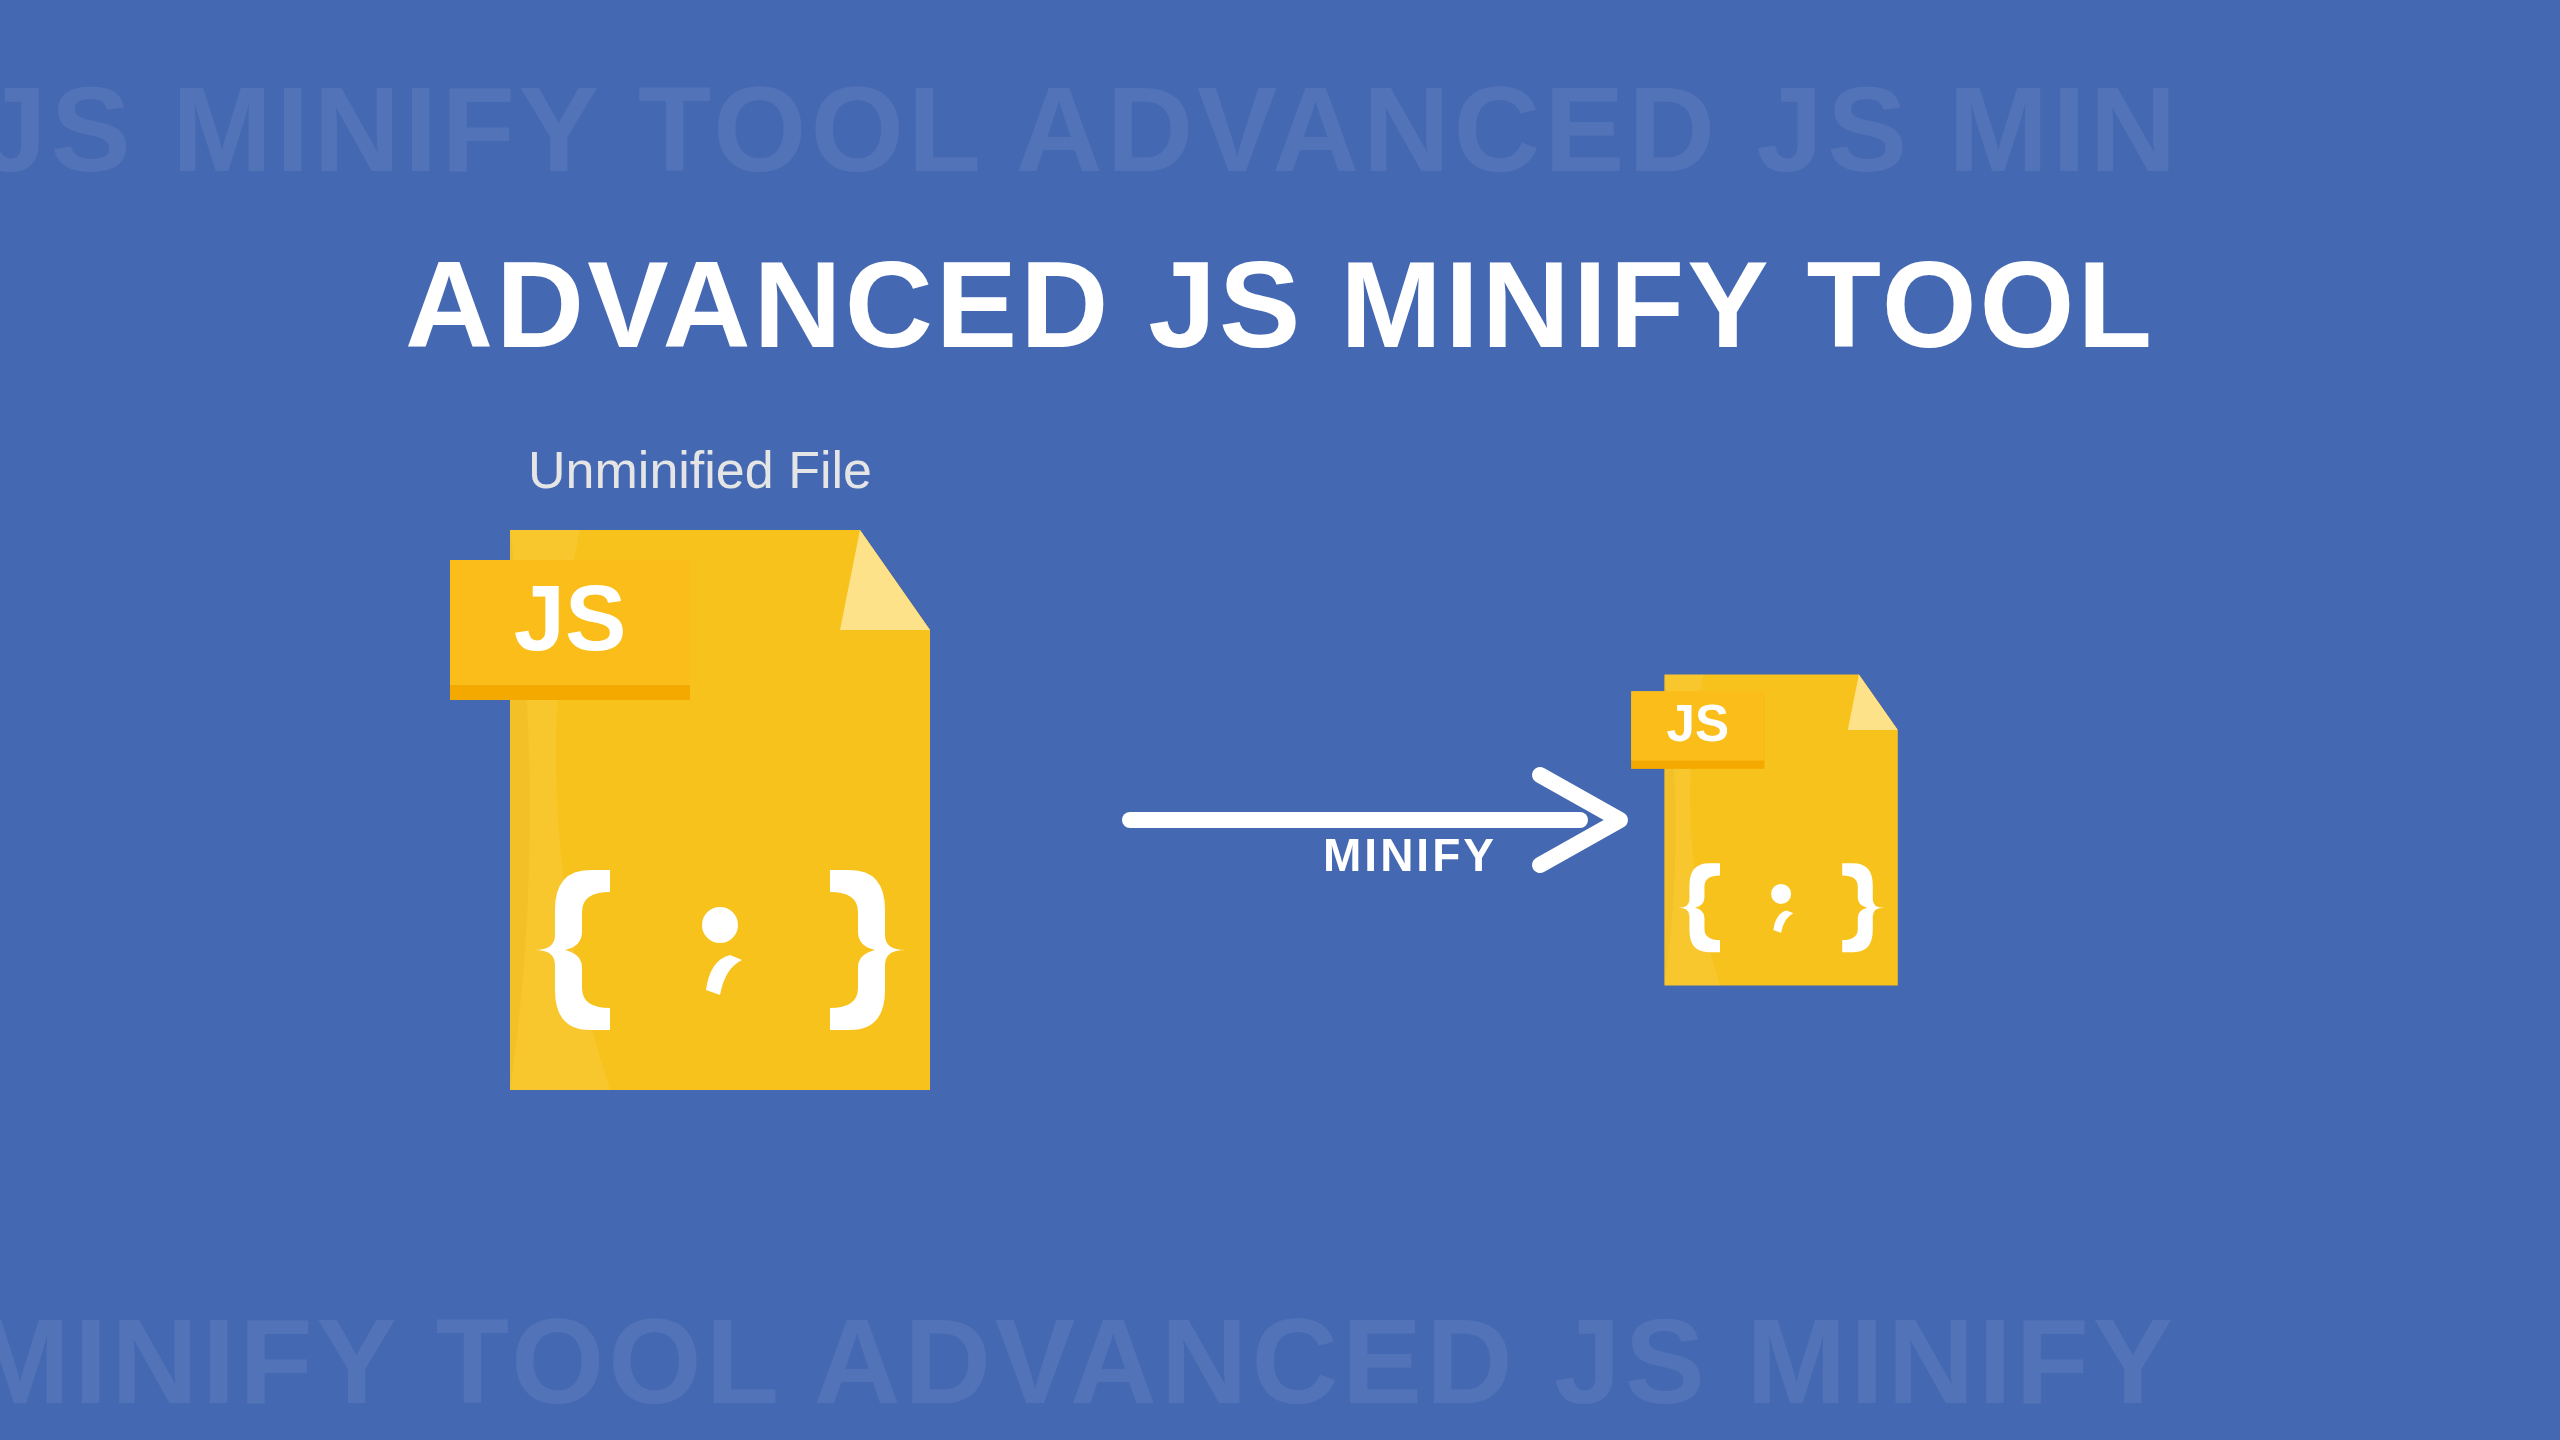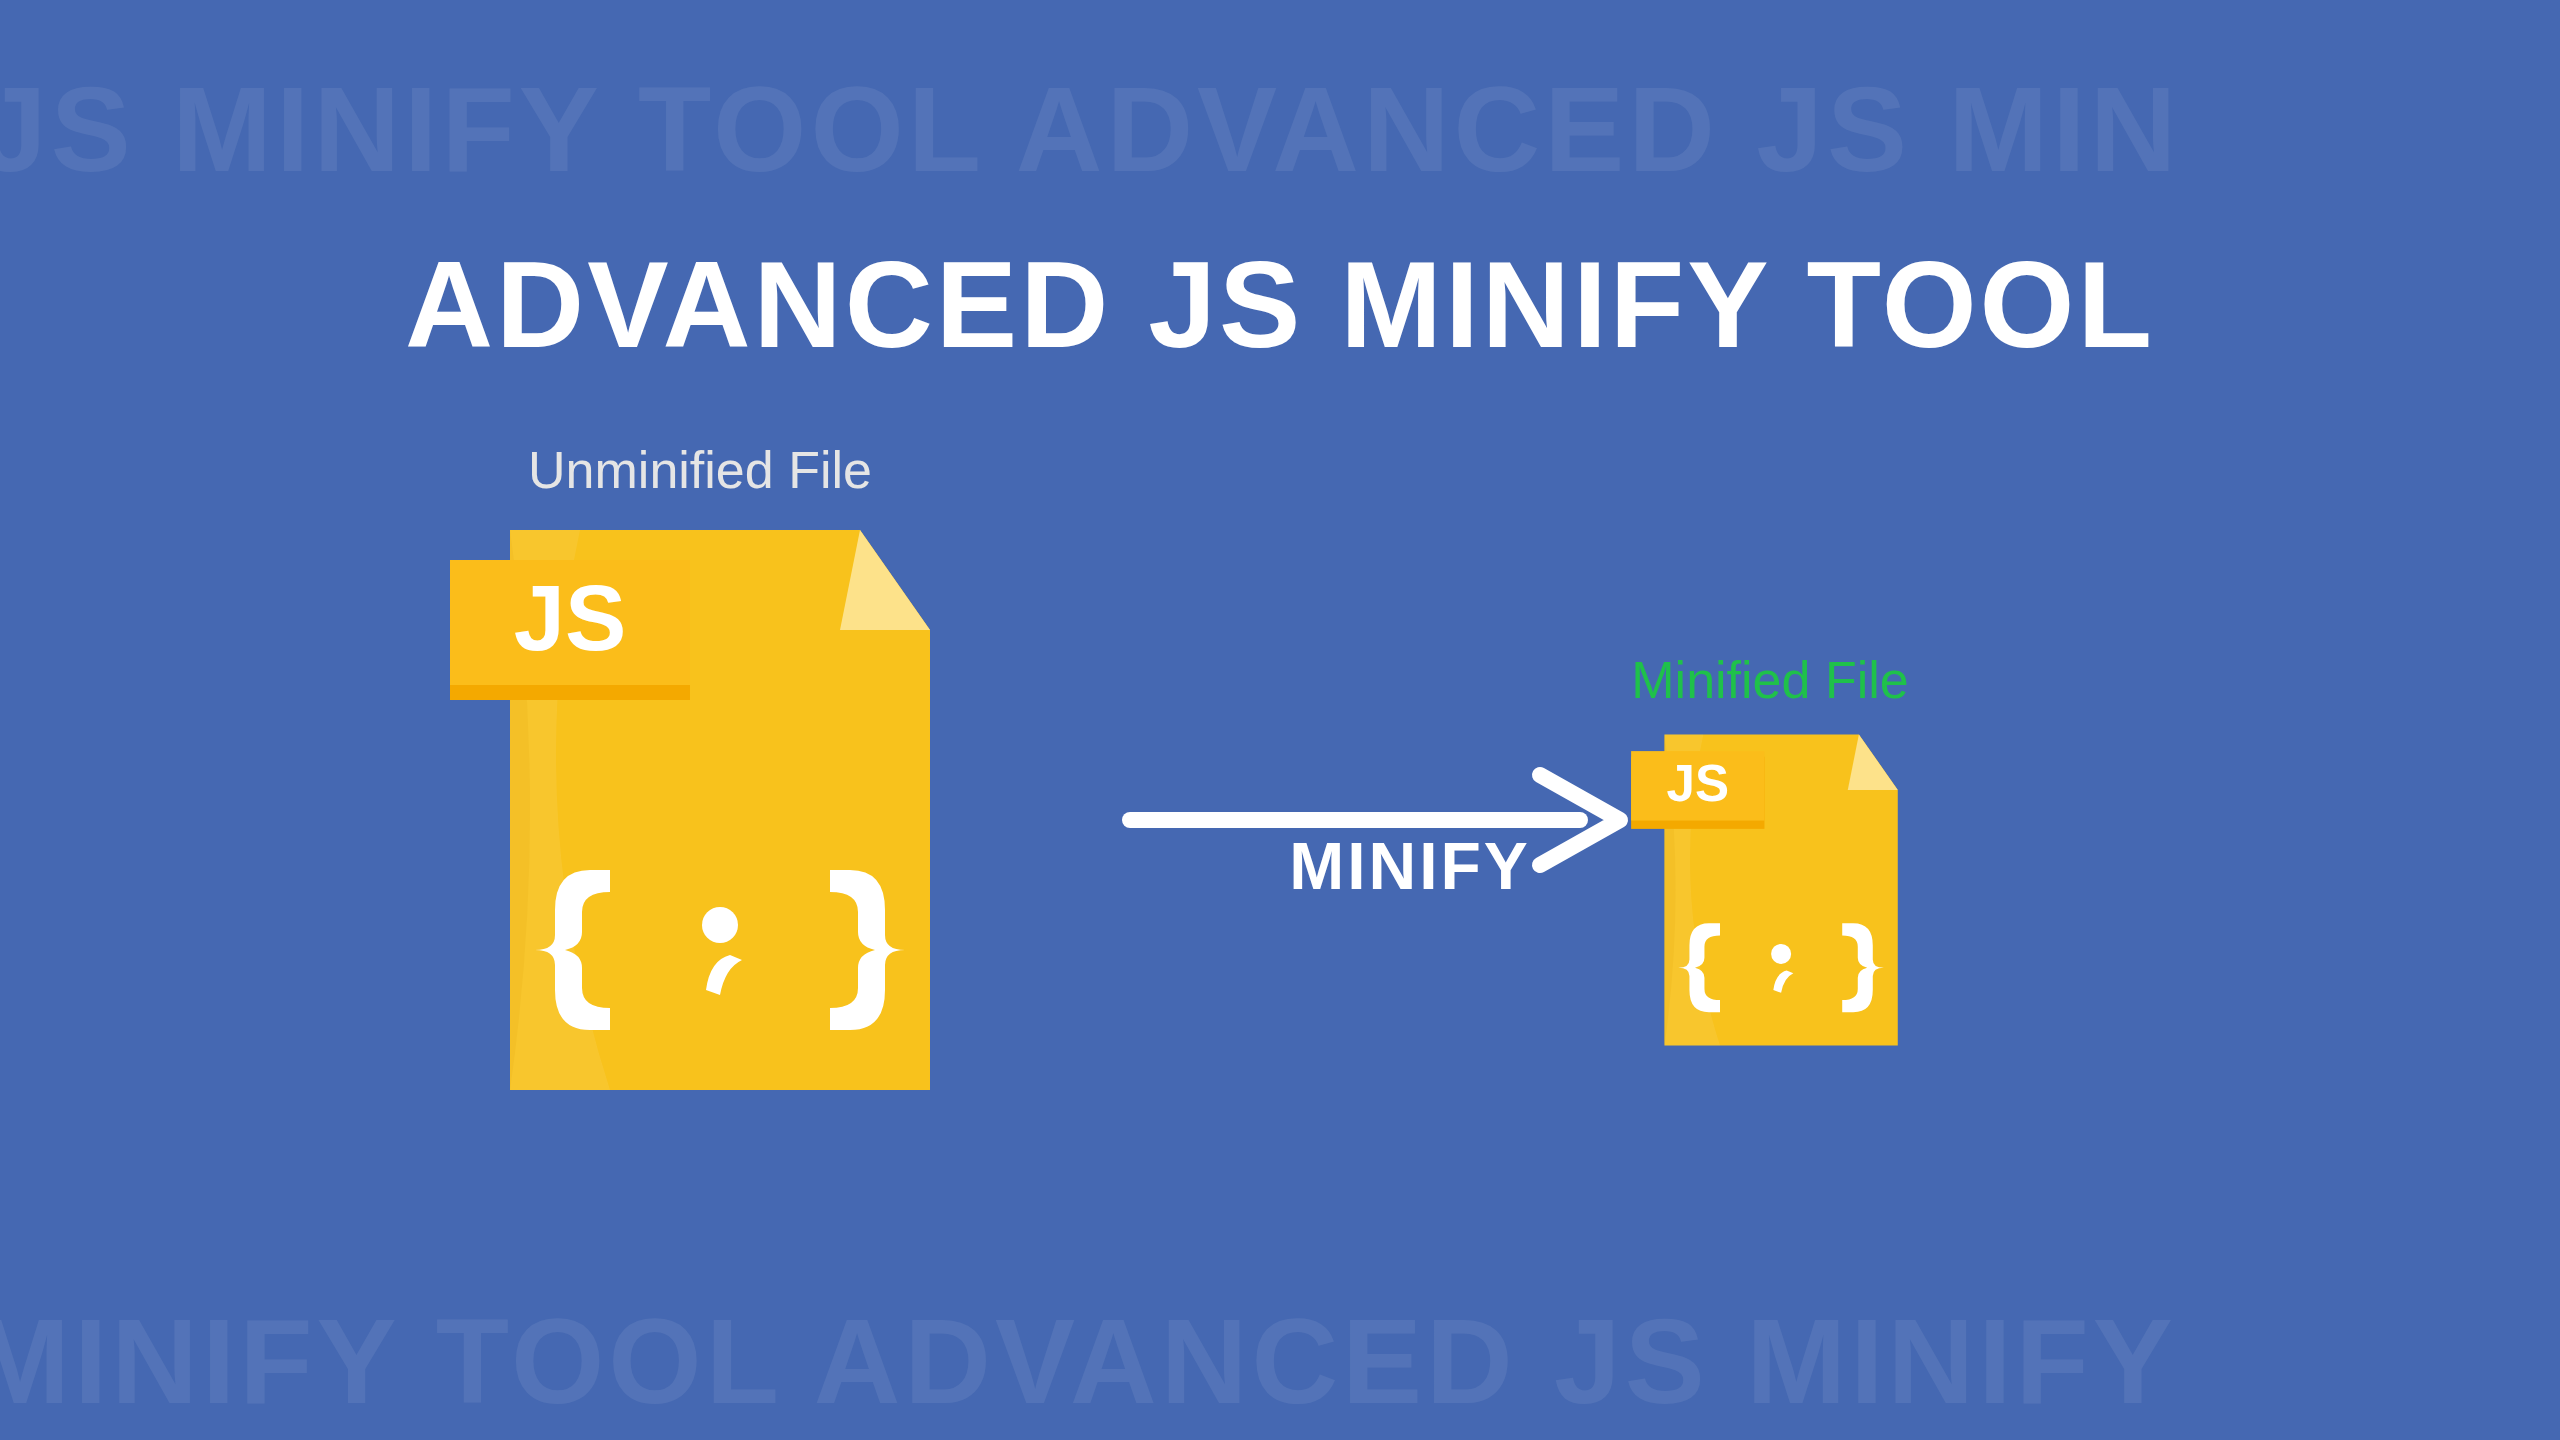--- a/index.html
+++ b/index.html
@@ -65,21 +65,21 @@
     position: absolute;
     left: 1120px;
     top: 320px;
     display: flex;
     flex-direction: column;
     align-items: center;
   }
   .arrow-svg { display: block; }
   .arrow-label {
     color: #ffffff;
-    font-size: 66px;
+    font-size: 46px;
     font-weight: 900;
     letter-spacing: 3px;
     margin-top: -52px;
     margin-left: 60px;
   }
 </style>
 </head>
 <body>
 
 <div class="bg-text bg-top">JS MINIFY TOOL   ADVANCED JS MIN</div>
@@ -117,21 +117,20 @@
 
   <div class="arrow-block">
     <svg class="arrow-svg" width="520" height="120" viewBox="0 0 520 120">
       <line x1="10" y1="60" x2="460" y2="60" stroke="#ffffff" stroke-width="16" stroke-linecap="round"></line>
       <path d="M420 15 L500 60 L420 105" fill="none" stroke="#ffffff" stroke-width="16" stroke-linecap="round" stroke-linejoin="round"></path>
     </svg>
     <div class="arrow-label">MINIFY</div>
   </div>
 
   <div class="file-block file-right">
-    <div class="label-top green">Minified File</div>
     <div class="file-icon-wrap">
       <svg width="300" height="340" viewBox="0 0 540 600">
         <path d="M80 20 L430 20 L500 120 L500 580 L80 580 Z" fill="#f8c21c"></path>
         <path d="M430 20 L500 120 L410 120 Z" fill="#fde28a"></path>
         <path d="M80 20 Q120 300 80 580 L80 580 L80 20 Z" fill="#e8a600" opacity="0.25"></path>
         <path d="M150 20 Q90 300 180 580 L80 580 L80 20 Z" fill="#ffffff" opacity="0.08"></path>
         <rect x="20" y="60" width="240" height="130" fill="#f4a900"></rect>
         <rect x="20" y="50" width="240" height="125" fill="#fbbd1a"></rect>
         <text x="140" y="140" text-anchor="middle" font-size="92" font-weight="900" fill="#ffffff" font-family="Arial">JS</text>
         <g transform="translate(290,440)" fill="#ffffff">

